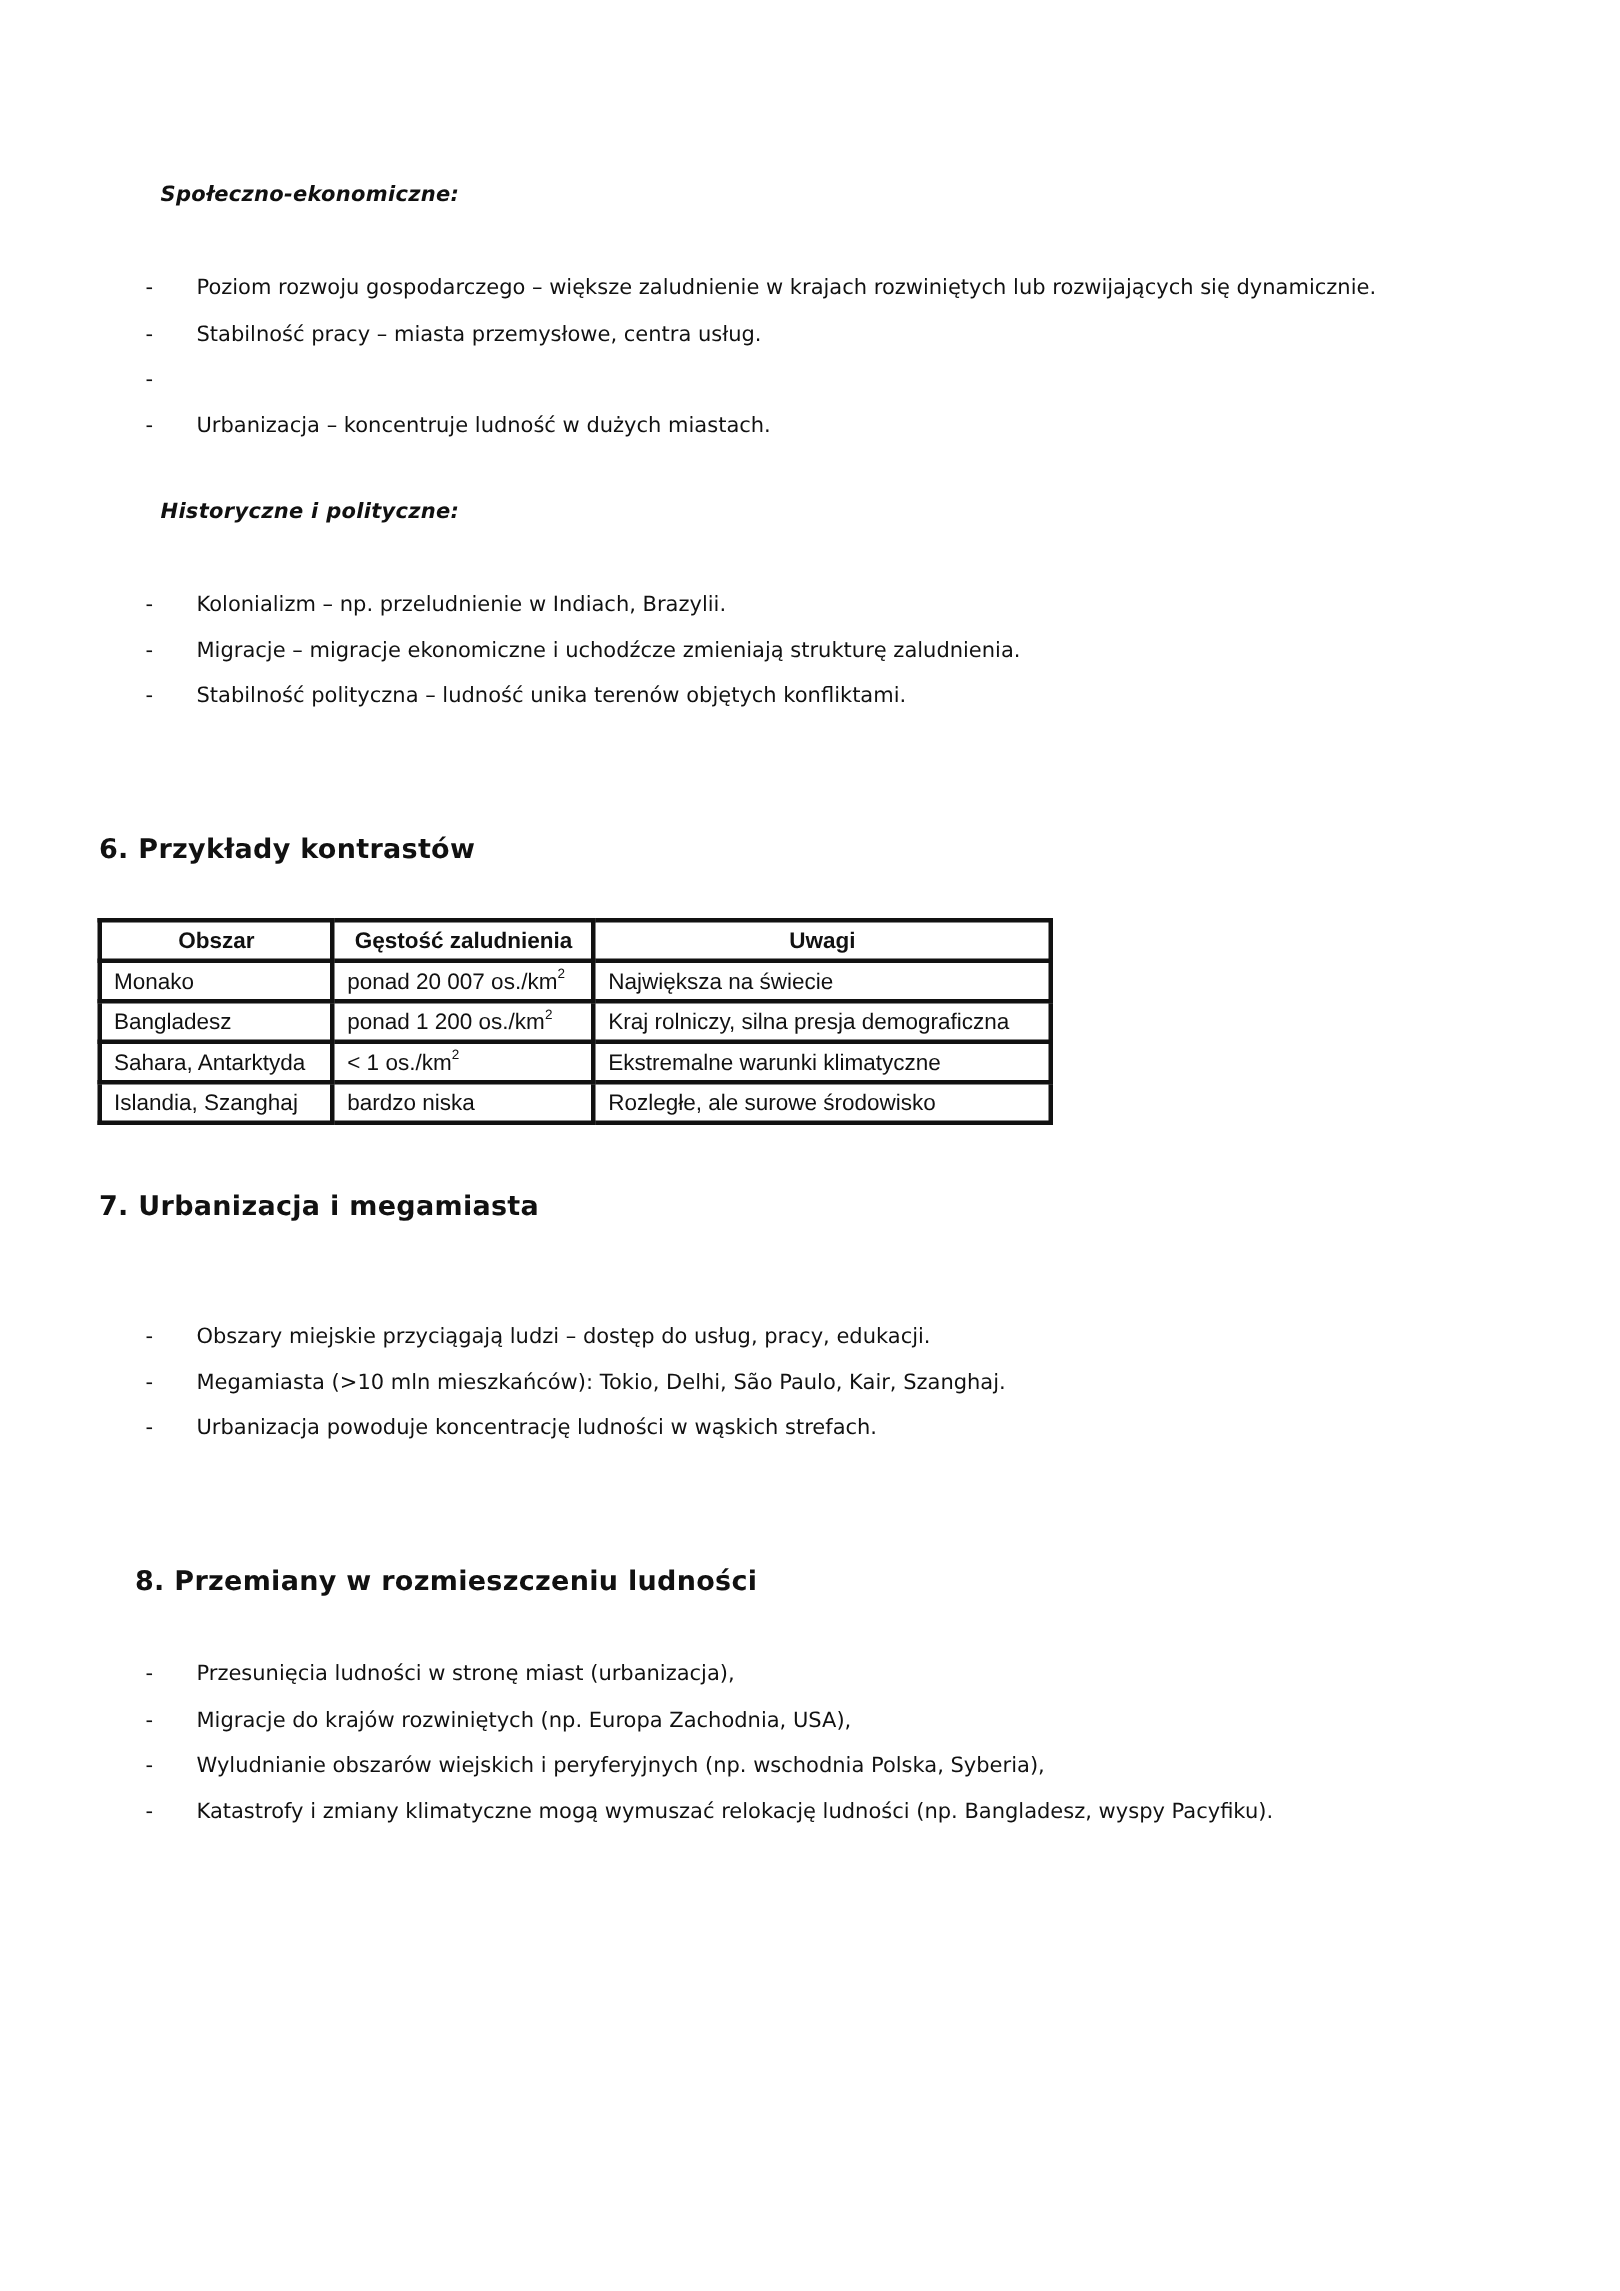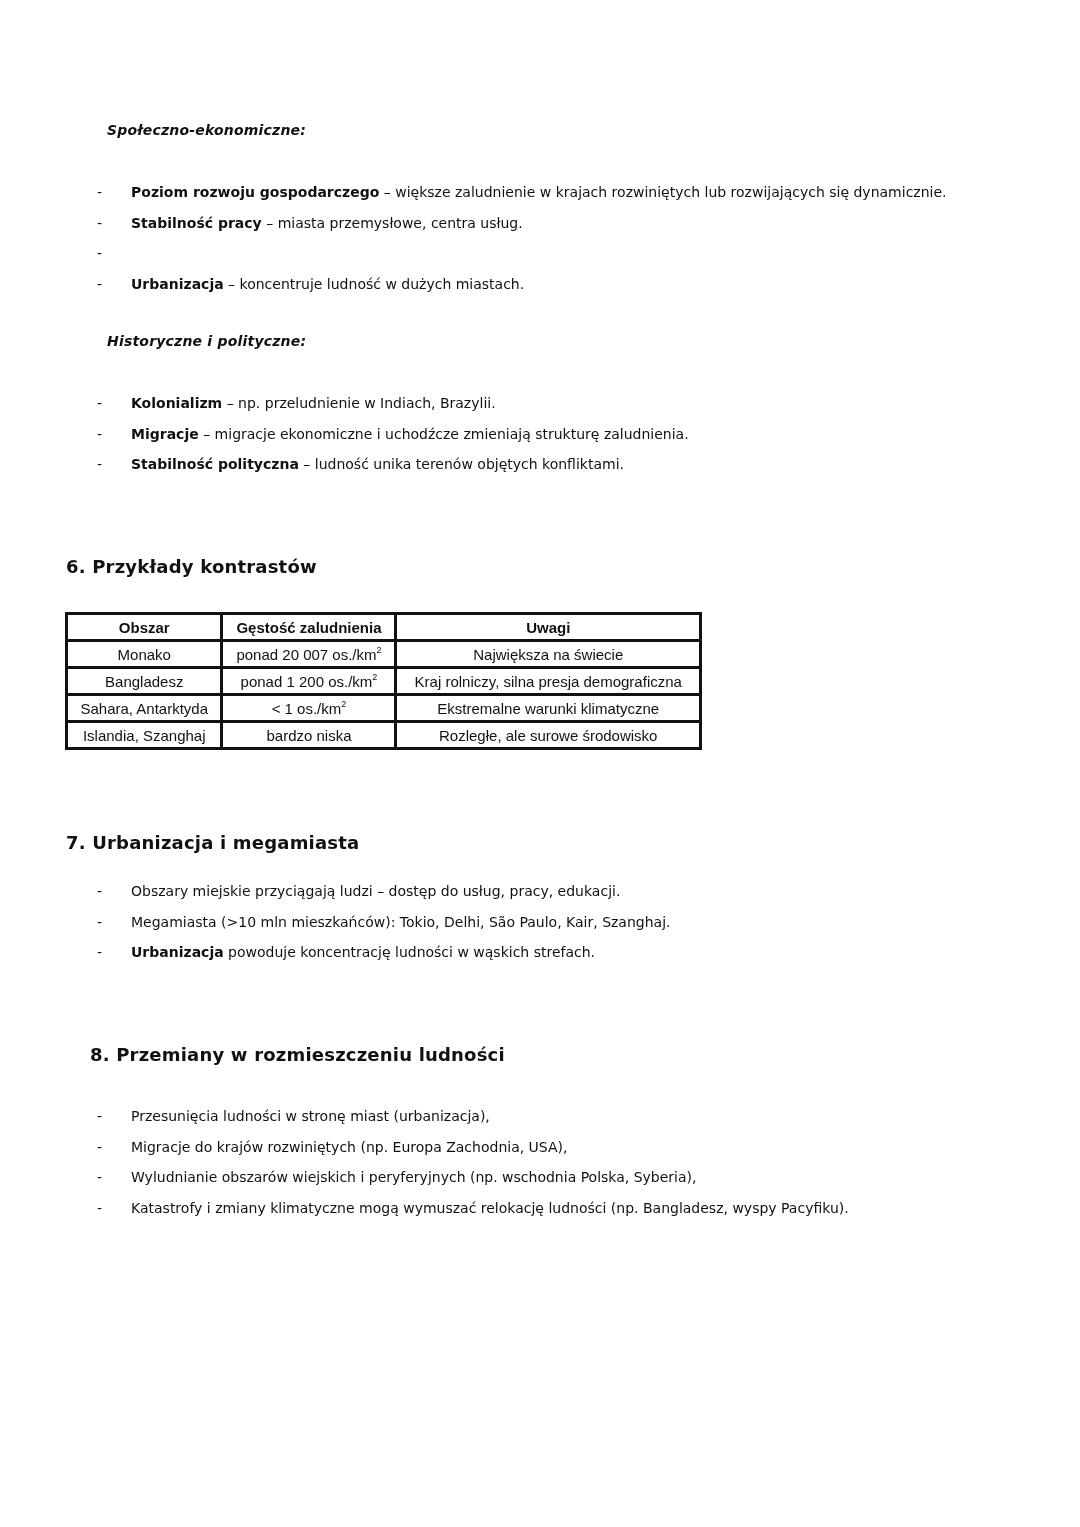--- a/index.html
+++ b/index.html
@@ -57,37 +57,37 @@
       position: absolute;
       left: 97px;
       top: 0;
     }
     .list .text {
       position: absolute;
       left: 131px;
       top: 0;
     }
     .list b {
-      font-weight: bold;
+      font-weight: normal;
     }
     table.contrast {
       position: absolute;
       left: 65px;
       top: 612px;
       width: 637px;
       border-collapse: collapse;
       font-family: "Liberation Sans", sans-serif;
       font-size: 15px;
     }
     table.contrast th,
     table.contrast td {
       border: 3px solid #111111;
       height: 24px;
       padding: 0 8px;
-      text-align: center;
+      text-align: left;
       white-space: nowrap;
     }
     table.contrast th {
       text-align: center;
       font-weight: bold;
     }
     table.contrast .c1 { width: 177px; }
     table.contrast .c2 { width: 200px; }
     table.contrast .c3 { width: 368px; margin-left: 24px; }
     sup {
@@ -162,21 +162,21 @@
         <td>Ekstremalne warunki klimatyczne</td>
       </tr>
       <tr>
         <td>Islandia, Szanghaj</td>
         <td><span>bardzo niska</span><sup></sup></td>
         <td>Rozległe, ale surowe środowisko</td>
       </tr>
     </tbody>
   </table>
 
-  <div class="section-title" style="top:832px;text-align:right;">7. Urbanizacja i megamiasta</div>
+  <div class="section-title" style="top:794px;text-align:right;">7. Urbanizacja i megamiasta</div>
   <ul class="list" style="top:880px;">
     <li>
       <span class="dash">-</span>
       <span class="text"><b></b><span>Obszary miejskie przyciągają ludzi – dostęp do usług, pracy, edukacji.</span></span>
     </li>
     <li>
       <span class="dash">-</span>
       <span class="text"><b></b><span>Megamiasta (&gt;10 mln mieszkańców): Tokio, Delhi, São Paulo, Kair, Szanghaj.</span></span>
     </li>
     <li>

